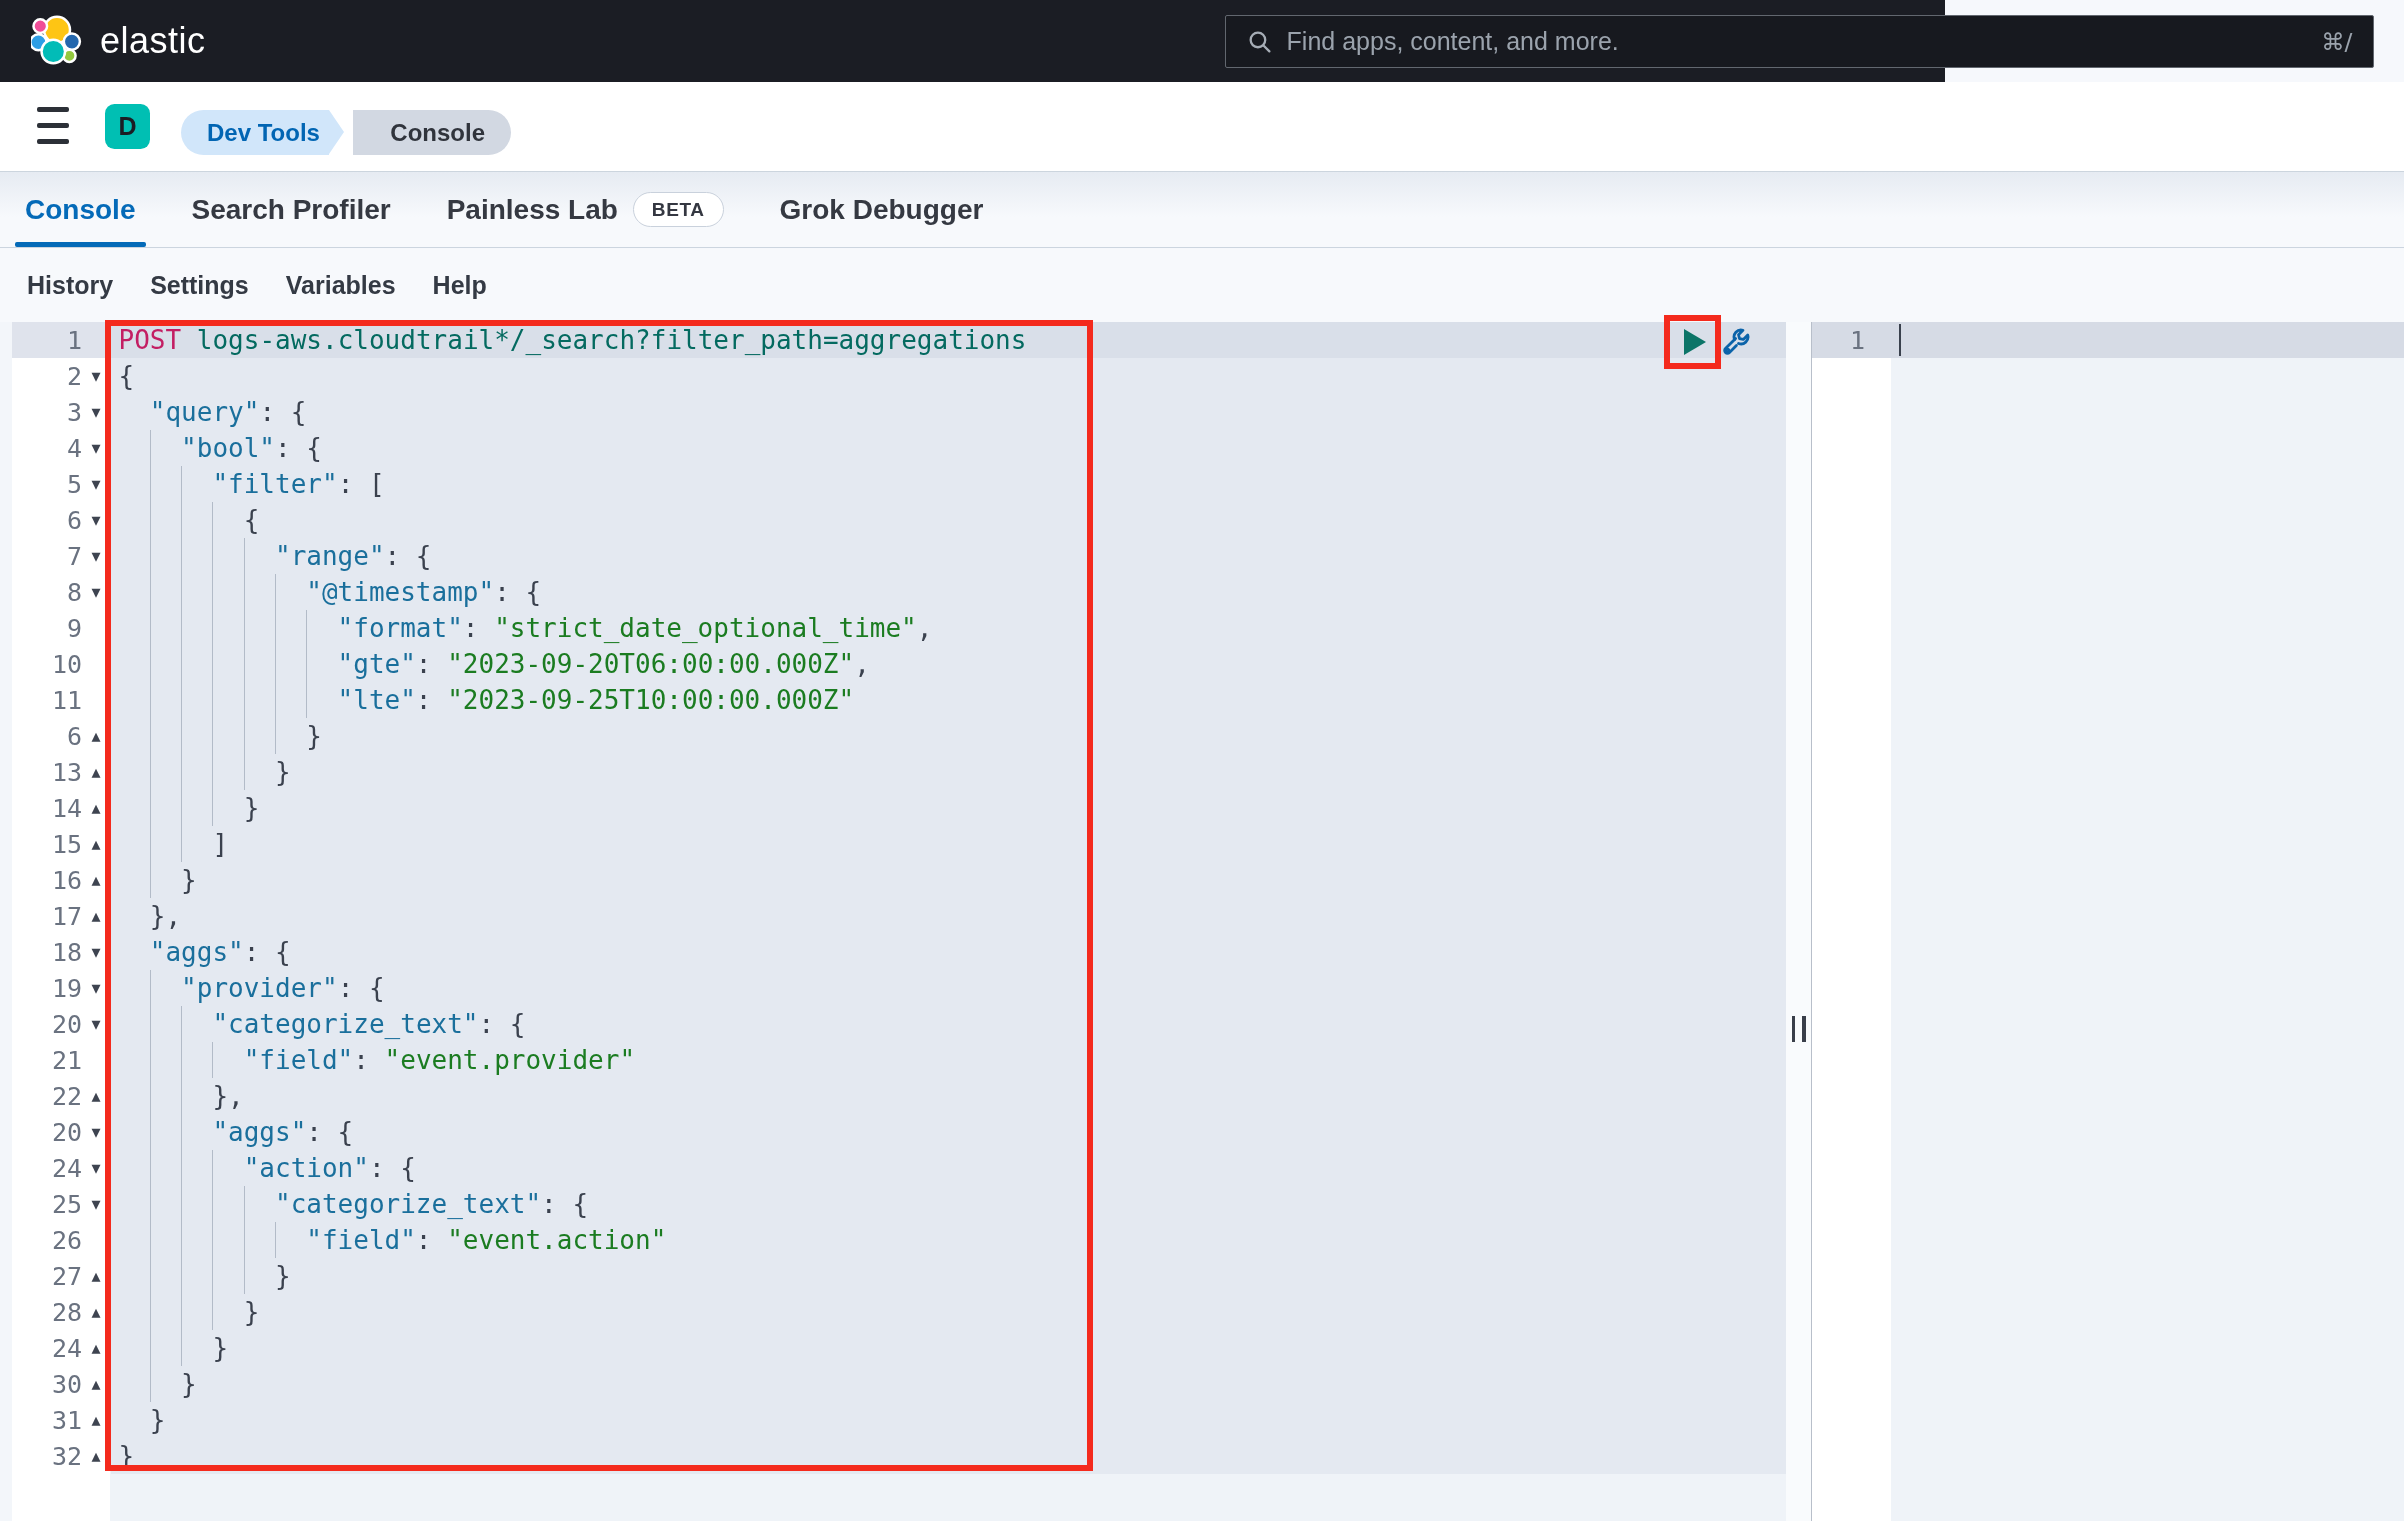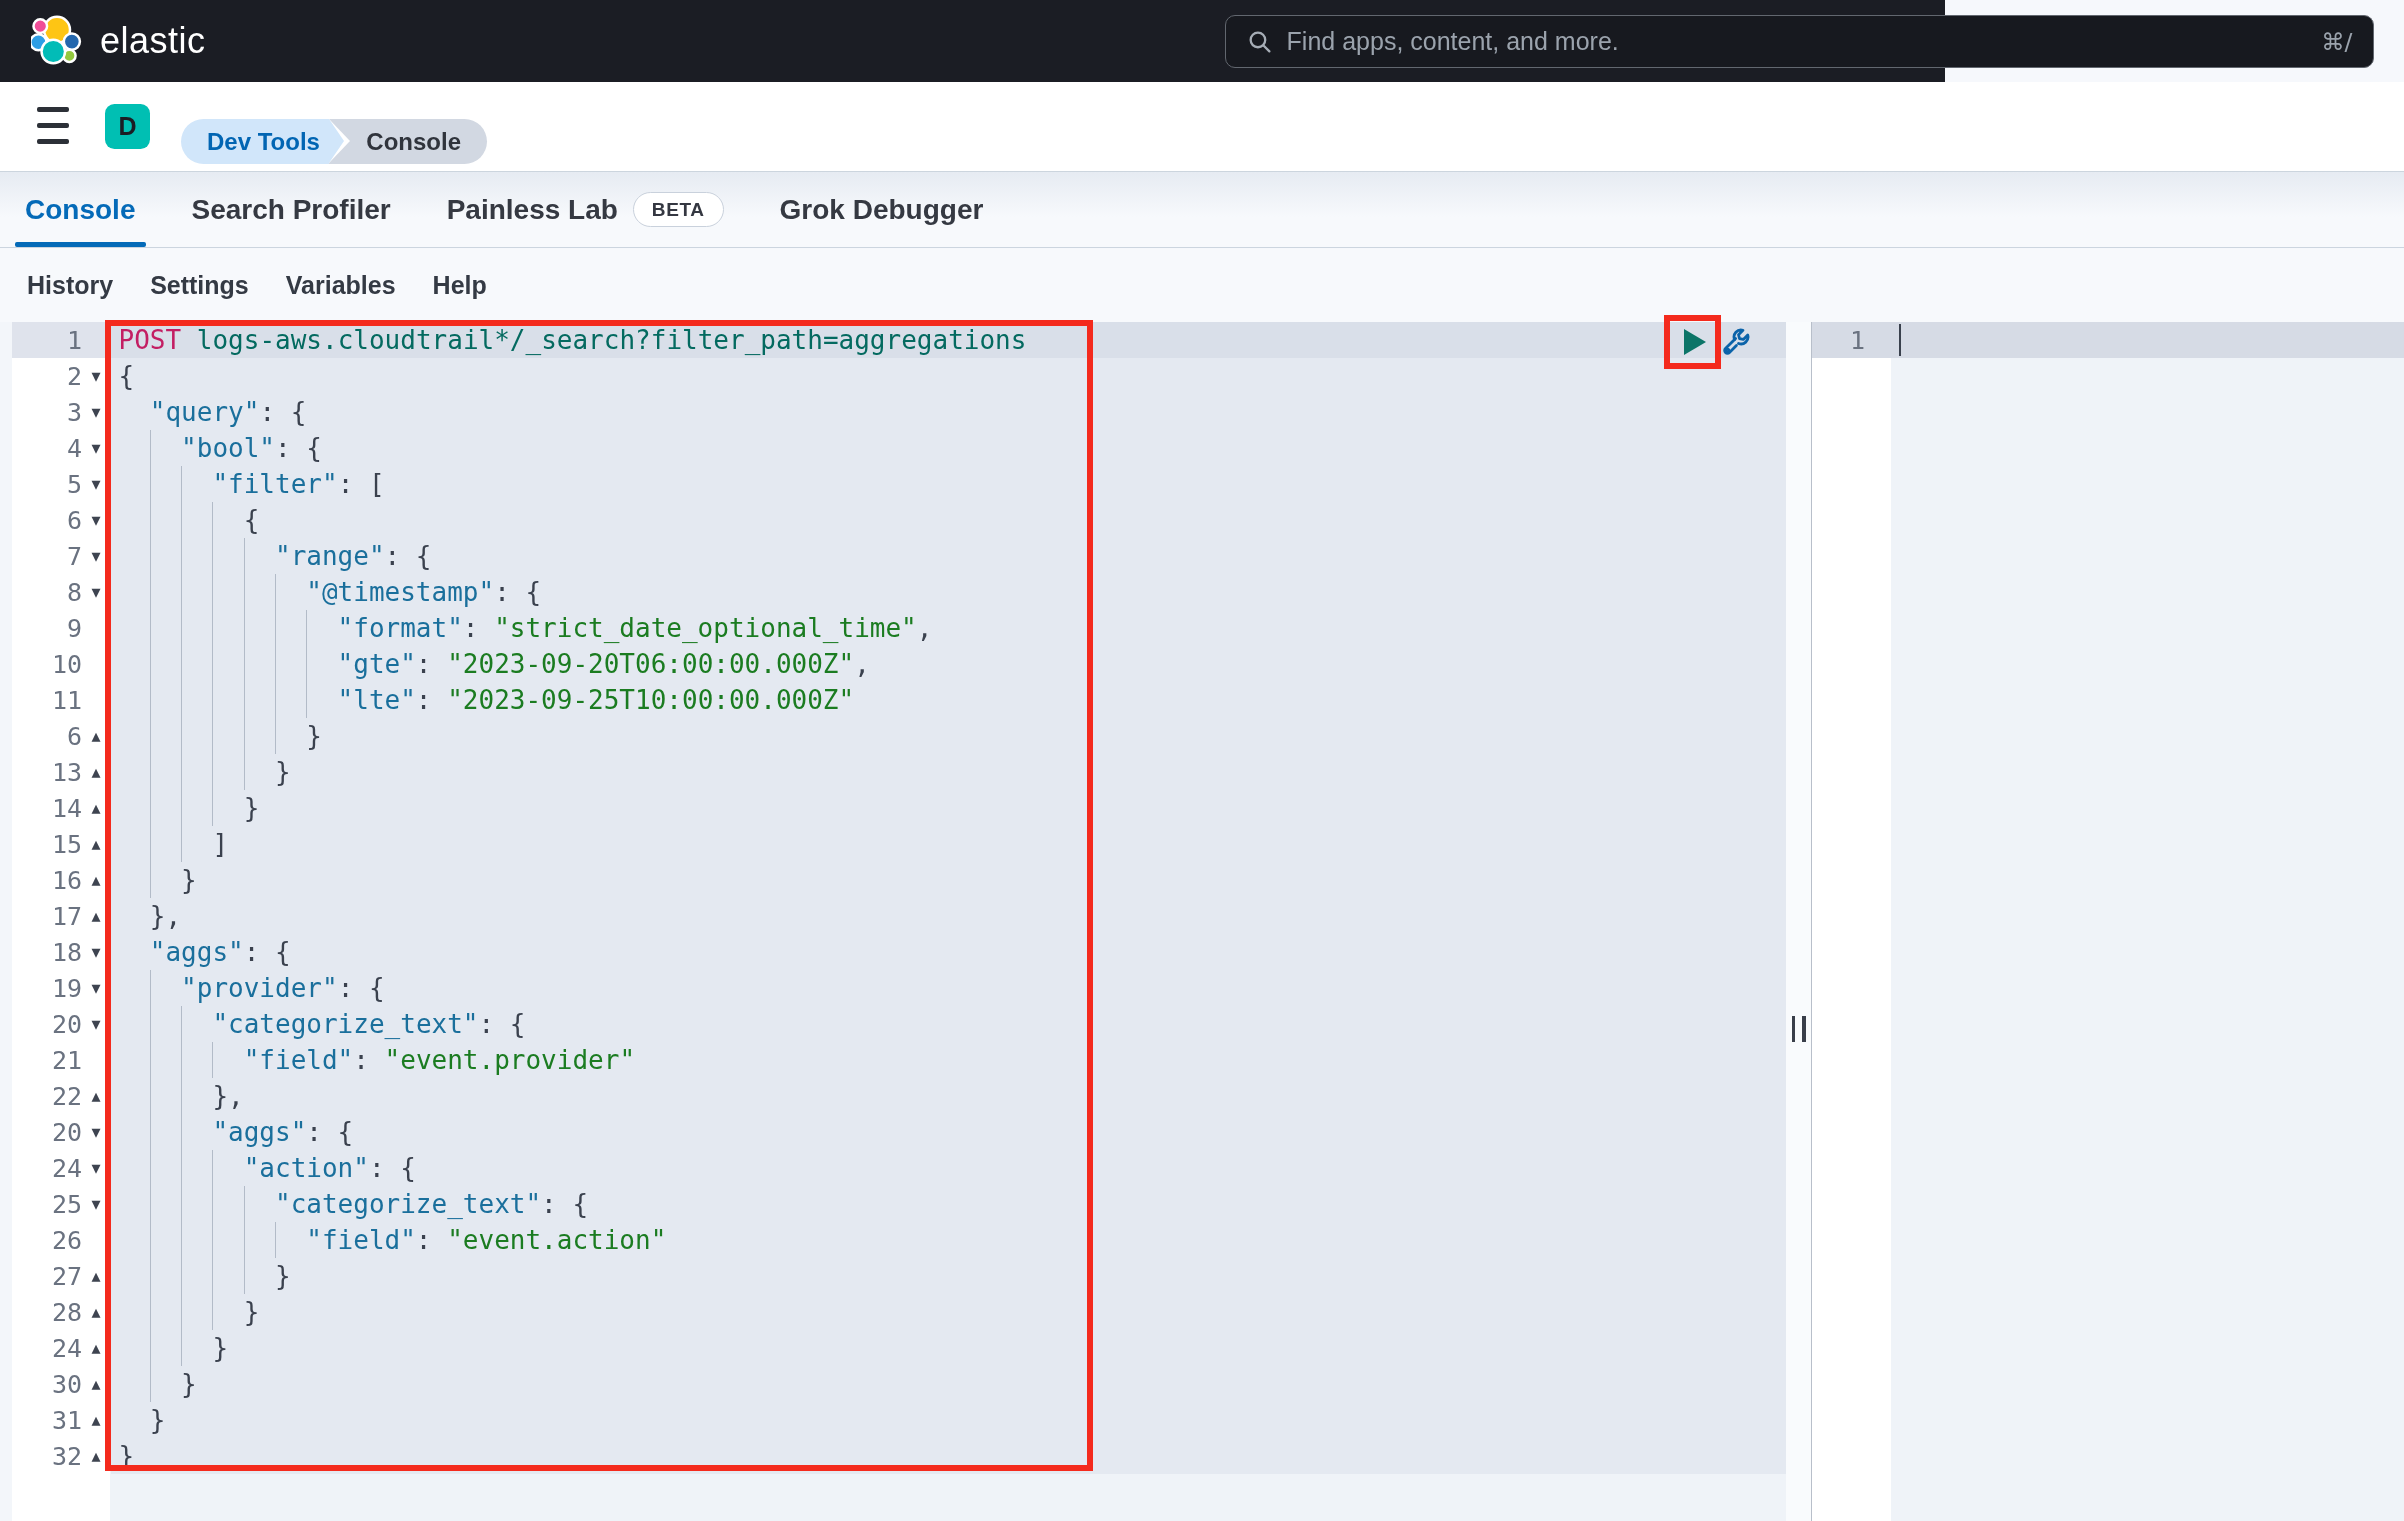--- a/index.html
+++ b/index.html
@@ -3,31 +3,31 @@
 <meta charset="utf-8">
 <style>
   * { margin:0; padding:0; box-sizing:border-box; }
   body { font-family:"Liberation Sans","DejaVu Sans",sans-serif; background:#f6f8fc; }
   .page { position:relative; width:2404px; height:1522px; overflow:hidden; background:#f6f8fc; }
 
   
   .topbar { position:absolute; left:0; top:0; width:1945px; height:82px; background:#1b1d24; display:flex; align-items:center; padding-left:31px; }
   .logo-wrap { display:flex; align-items:center; gap:17px; }
   .logo-text { color:#ffffff; font-size:36px; font-weight:500; letter-spacing:0.5px; }
-  .searchbox { position:absolute; left:1225px; top:15px; width:1149px; height:53px; background:#17191f; border:1.9px solid #62676f; border-radius:10px; display:flex; align-items:center; padding:0 20.6px; gap:15px; }
+  .searchbox { position:absolute; left:1225px; top:15px; width:1149px; height:53px; background:#17191f; border:1.9px solid #62676f; border-radius:2px; display:flex; align-items:center; padding:0 20.6px; gap:15px; }
   .searchbox input { flex:1; background:transparent; border:none; outline:none; color:#d8dde3; font-size:25px; font-family:"Liberation Sans",sans-serif; }
   .searchbox input::placeholder { color:#9ba3ad; opacity:1; }
   .search-kbd { color:#9ba3ad; font-size:23.4px; font-family:"DejaVu Sans",sans-serif; }
 
   
   .navrow { position:absolute; left:0; top:82px; width:2404px; height:90px; background:#ffffff; border-bottom:1.9px solid #ccd5de; }
   .hamburger { position:absolute; left:37px; top:25px; width:32px; height:37px; display:flex; flex-direction:column; justify-content:space-between; cursor:pointer; }
   .hamburger i { display:block; height:4.7px; background:#2c3037; border-radius:1.9px; }
   .avatar { position:absolute; left:105px; top:21.5px; width:45px; height:45px; border-radius:9.4px; background:#00bfb3; color:#1b1d24; font-size:25px; font-weight:700; display:flex; align-items:center; justify-content:center; }
-  .crumbs { position:absolute; left:181px; top:37px; height:45px; display:flex; }
+  .crumbs { position:absolute; left:181px; top:28px; height:45px; display:flex;gap:24px; }
   .crumb { height:45px; display:flex; align-items:center; font-size:24px; font-weight:600; }
   .crumb-a { position:relative; z-index:2; background:#d1e6fa; color:#0165b3; border-radius:22.5px 0 0 22.5px; padding:0 9.4px 0 26px; }
   .crumb-a::before { content:''; position:absolute; left:100%; top:0; width:0; height:0; border-top:22.5px solid transparent; border-bottom:22.5px solid transparent; border-left:21.5px solid #ffffff; }
   .crumb-a::after  { content:''; position:absolute; left:100%; top:0; width:0; height:0; border-top:22.5px solid transparent; border-bottom:22.5px solid transparent; border-left:15px solid #d1e6fa; }
   .crumb-b { position:relative; z-index:1; background:#d2d8e2; color:#30343c; border-radius:0 22.5px 22.5px 0; padding:0 26px 0 37px; margin-left:0px; }
 
   
   .tabsrow { position:absolute; left:0; top:172px; width:2404px; height:76px; background:linear-gradient(180deg,#e6ebf2 0%,#f7f9fc 60%); border-bottom:1.9px solid #ccd5df; display:flex; align-items:center; gap:56px; padding-left:25px; }
   .tab { font-size:28px; font-weight:700; color:#353942; position:relative; height:100%; display:flex; align-items:center; cursor:pointer; }
   .tab.active { color:#046ab8; }

